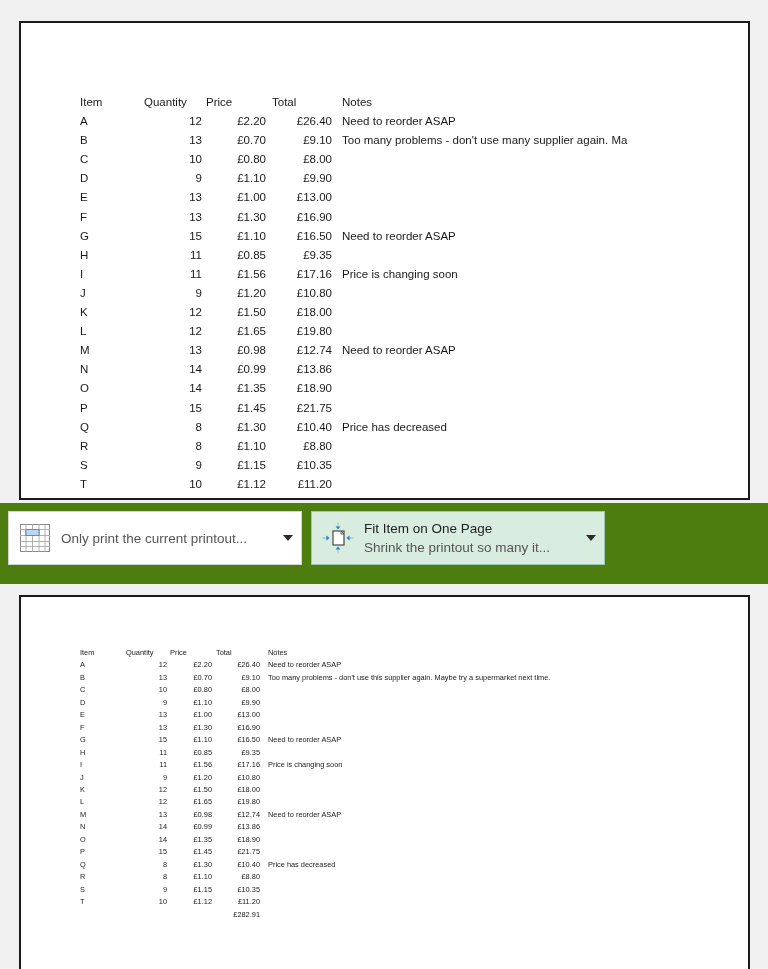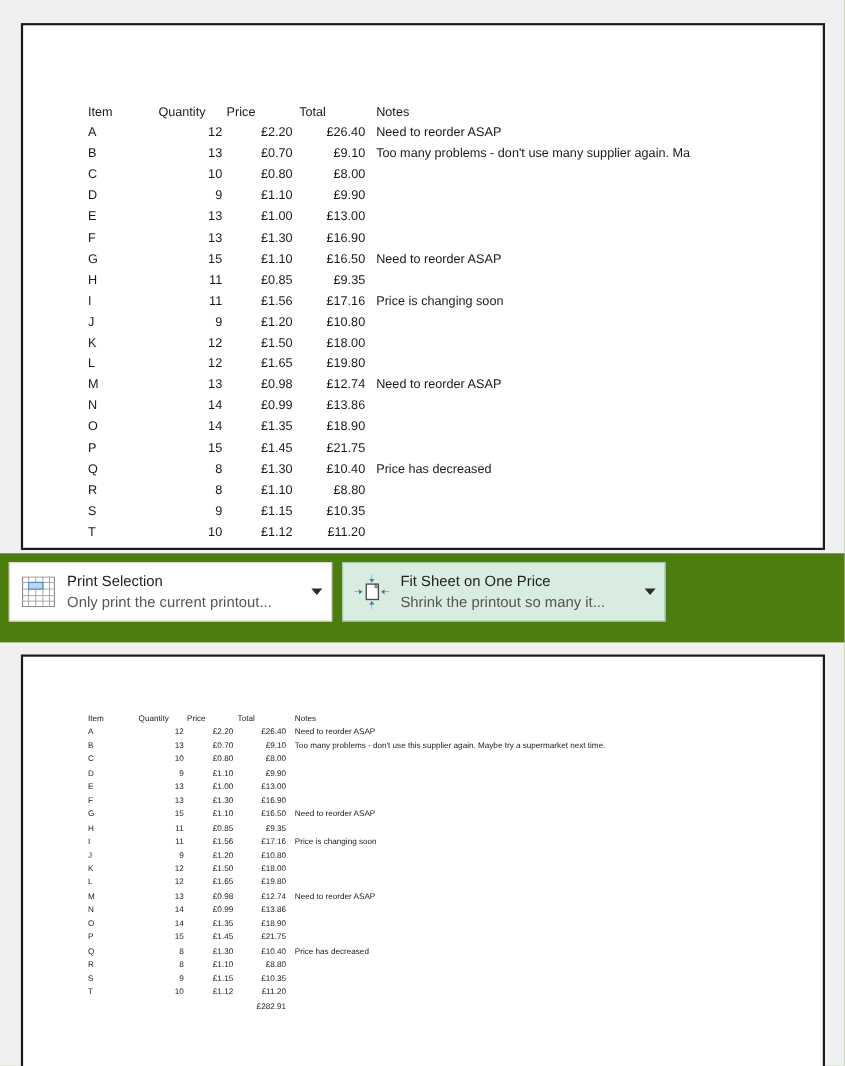--- a/index.html
+++ b/index.html
@@ -310,21 +310,20 @@
             <line x1="0" y1="22.5" x2="30" y2="22.5"></line>
             <line x1="6" y1="0" x2="6" y2="28"></line>
             <line x1="12.5" y1="0" x2="12.5" y2="28"></line>
             <line x1="19" y1="0" x2="19" y2="28"></line>
             <line x1="25" y1="0" x2="25" y2="28"></line>
           </g>
           <rect x="6" y="5.5" width="13" height="6" fill="#bcd6ef" stroke="#5b8ec4" stroke-width="1"></rect>
         </svg>
       </div>
       <div class="setting-text">
-        <div class="setting-title">Print Selection</div>
         <div class="setting-desc">Only print the current printout...</div>
       </div>
       <div class="dropdown-arrow">
         <span class="tri"></span>
       </div>
     </div>
 
     <div class="setting-card" id="setting-fit-sheet">
       <div class="setting-icon">
         <svg width="34" height="34" viewBox="0 0 34 34">
@@ -332,21 +331,21 @@
           <polygon points="20,10 23,13 20,13" fill="#d9d9d9" stroke="#4a4a4a" stroke-width="0.8"></polygon>
           <g fill="#2f7fd0">
             <polygon points="17.2,1.5 17.2,5.4 19.4,5.4 17,8.6 14.6,5.4 16.8,5.4 16.8,1.5"></polygon>
             <polygon points="17.2,32.5 17.2,28.6 19.4,28.6 17,25.4 14.6,28.6 16.8,28.6 16.8,32.5"></polygon>
             <polygon points="1.5,16.8 5.4,16.8 5.4,14.6 8.6,17 5.4,19.4 5.4,17.2 1.5,17.2"></polygon>
             <polygon points="32.5,16.8 28.6,16.8 28.6,14.6 25.4,17 28.6,19.4 28.6,17.2 32.5,17.2"></polygon>
           </g>
         </svg>
       </div>
       <div class="setting-text">
-        <div class="setting-title">Fit Sheet on One Price</div>
+        <div class="setting-title">Fit Item on One Page</div>
         <div class="setting-desc">Shrink the printout so many it...</div>
       </div>
       <div class="dropdown-arrow">
         <span class="tri"></span>
       </div>
     </div>
 
   </div>
 
   <div class="page-surround" id="preview-bottom-surround">

